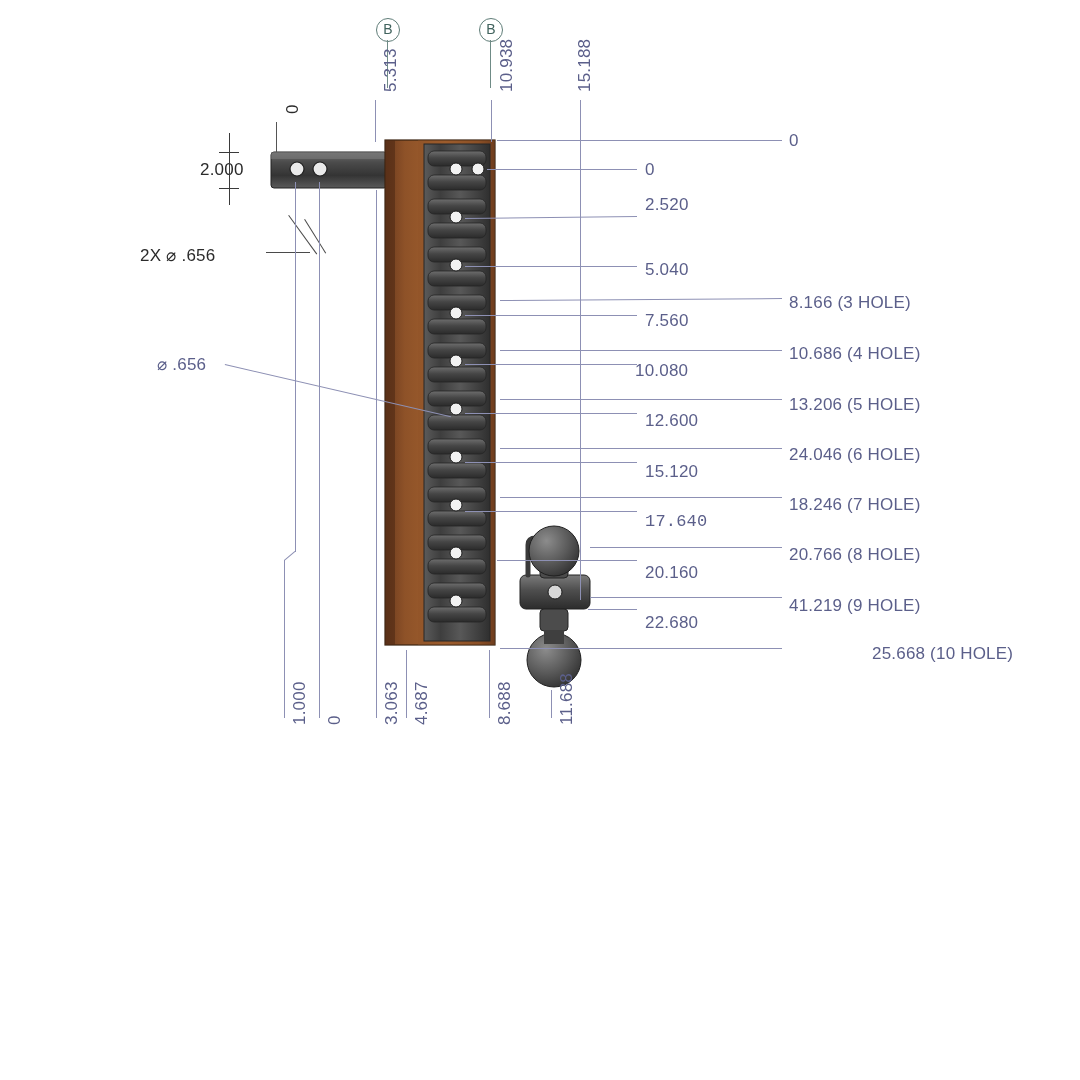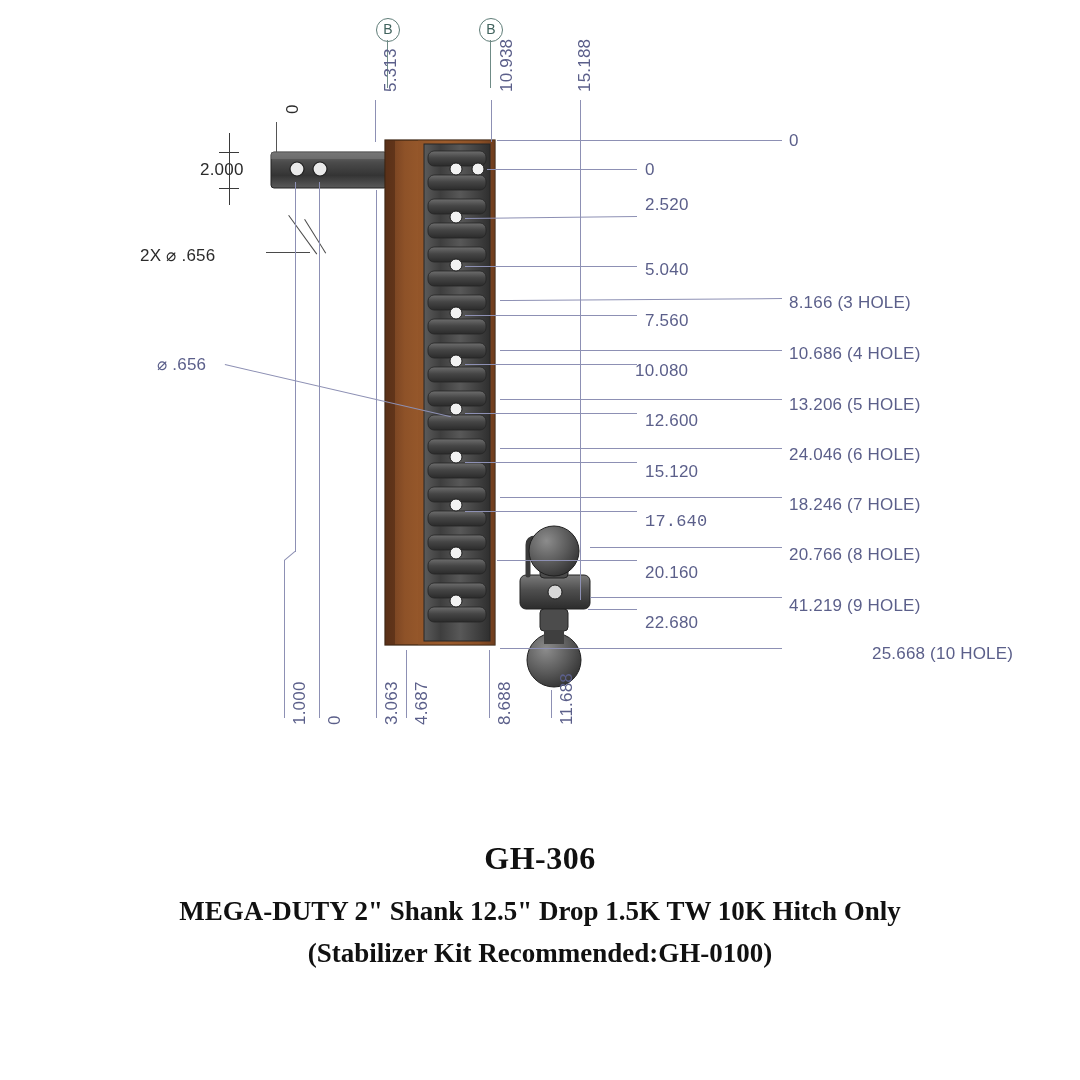--- a/index.html
+++ b/index.html
@@ -300,19 +300,14 @@
 
   <div class="vline" style="left:284px; top:560px; height:158px;"></div>
   <div class="lline" style="left:284px; top:560px; width:14px; transform-origin:0 0; transform:rotate(-40deg);"></div>
   <div class="vline" style="left:295px; top:182px; height:370px;"></div>
   <div class="vline" style="left:319px; top:182px; height:536px;"></div>
   <div class="vline" style="left:376px; top:190px; height:528px;"></div>
   <div class="vline" style="left:406px; top:650px; height:68px;"></div>
   <div class="vline" style="left:489px; top:650px; height:68px;"></div>
   <div class="vline" style="left:551px; top:690px; height:28px;"></div>
 
-  <div id="caption">
-    <div class="partno">GH-306</div>
-    <div class="desc">MEGA-DUTY 2" Shank 12.5" Drop 1.5K TW 10K Hitch Only</div>
-    <div class="desc">(Stabilizer Kit Recommended:GH-0100)</div>
-  </div>
 
 </div>
 
 </body></html>

